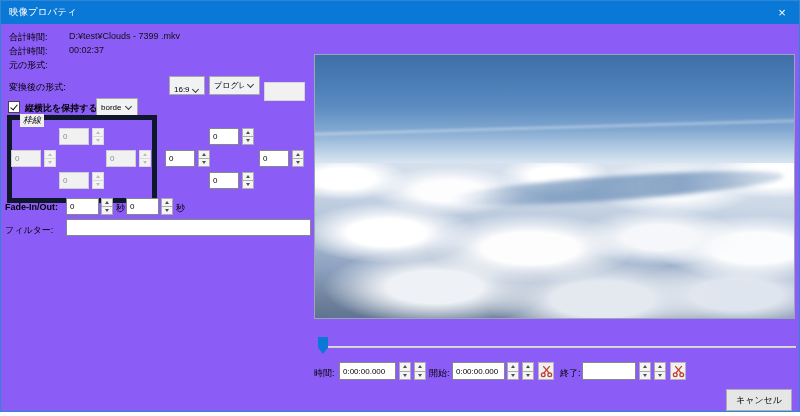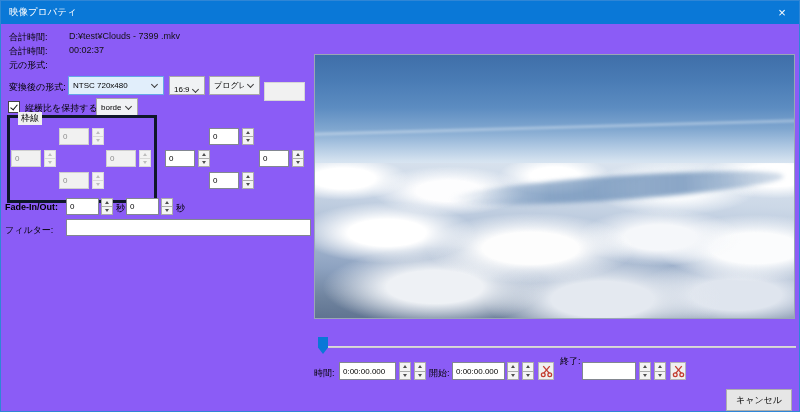--- a/index.html
+++ b/index.html
@@ -40,21 +40,21 @@
   .spin .half + .half { border-top:none; }
   .arr-up { width:0; height:0; border-left:2.5px solid transparent; border-right:2.5px solid transparent;
             border-bottom:3.5px solid #4e4e4e; }
   .arr-dn { width:0; height:0; border-left:2.5px solid transparent; border-right:2.5px solid transparent;
             border-top:3.5px solid #4e4e4e; }
   .spin.dis .half { background:#f3f3f3; border-color:#d9d9d9; }
   .spin.dis .arr-up { border-bottom-color:#bdbdbd; }
   .spin.dis .arr-dn { border-top-color:#bdbdbd; }
 
   
-  .group { position:absolute; border:3px solid #0f172a; }
+  .group { position:absolute; border:5px solid #0f172a;font-style:italic; }
   .gtitle { position:absolute; top:-6px; left:8px; background:#f0f0f0; padding:0 3px; font-size:9px; }
 
   
   .checkbox { position:absolute; width:12px; height:12px; background:#fff; border:1px solid #454545; }
   .checkmark { position:absolute; left:2.5px; top:0.5px; width:4px; height:7px;
                border-right:1.6px solid #111; border-bottom:1.6px solid #111; transform:rotate(40deg); }
 
   
   .preview { position:absolute; left:313px; top:53px; width:481px; height:265px;
              border:1px solid #9aa7b5; overflow:hidden;
@@ -106,41 +106,37 @@
   </div>
   <div class="close-btn">×</div>
 
   <span class="lbl" style="left:8px;top:30px;">合計時間:</span>
   <span class="val" style="left:68px;top:30px;">D:¥test¥Clouds - 7399 .mkv</span>
   <span class="lbl" style="left:8px;top:44px;">合計時間:</span>
   <span class="val" style="left:68px;top:44px;">00:02:37</span>
   <span class="lbl" style="left:8px;top:58px;">元の形式:</span>
 
   <span class="lbl" style="left:8px;top:80px;">変換後の形式:</span>
-  <div class="combo focused" style="left:67px;top:75px;width:96px;">
-    <span class="ctext">NTSC 720x480</span>
-    <span class="chev"></span>
-  </div>
   <div class="combo" style="left:168px;top:75px;width:36px;align-items:flex-end;">
     <span class="ctext">16:9</span>
     <span class="chev"></span>
   </div>
   <div class="combo" style="left:208px;top:75px;width:51px;">
     <span class="ctext">プログレッシブ</span>
     <span class="chev"></span>
   </div>
   <div class="combo disabled" style="left:263px;top:81px;width:37px;padding-left:39px;">
     <span class="ctext">自動</span>
     <span class="chev"></span>
   </div>
 
   <div class="checkbox" style="left:7px;top:100px;">
     <span class="checkmark"></span>
   </div>
-  <span class="lbl" style="left:24px;top:101px;">縦横比を保持する</span>
+  <span class="lbl" style="left:24px;top:101px;font-weight:bold;">縦横比を保持する</span>
   <div class="combo" style="left:95px;top:97px;width:42px;height:18px;">
     <span class="ctext">border</span>
     <span class="chev"></span>
   </div>
 
   <div class="group" style="left:6px;top:114px;width:150px;height:88px;">
     <span class="gtitle">枠線</span>
   </div>
   <input class="tinput dis" style="left: 58px; top: 127px; width: 30px;" value="0">
   <div class="spin dis" style="left:91px;top:127px;">
@@ -291,21 +287,21 @@
     <svg width="13" height="14" viewBox="0 0 16 16">
       <g stroke="#c23b2e" stroke-width="1.6" fill="none">
         <line x1="4" y1="2" x2="11.5" y2="11"></line>
         <line x1="12" y1="2" x2="4.5" y2="11"></line>
         <circle cx="4" cy="12.5" r="2.3"></circle>
         <circle cx="12" cy="12.5" r="2.3"></circle>
       </g>
     </svg>
   </div>
 
-  <span class="lbl" style="left:559px;top:354px;text-align:right;">終了:</span>
+  <span class="lbl" style="left:559px;top:366px;text-align:right;">終了:</span>
   <input class="tinput" style="left: 581px; top: 361px; width: 54px; height: 18px;" value="">
   <div class="spin" style="left:638px;top:361px;height:18px;">
     <div class="half">
         <span class="arr-up"></span>
       </div>
     <div class="half">
         <span class="arr-dn"></span>
       </div>
   </div>
   <div class="spin" style="left:653px;top:361px;height:18px;">

